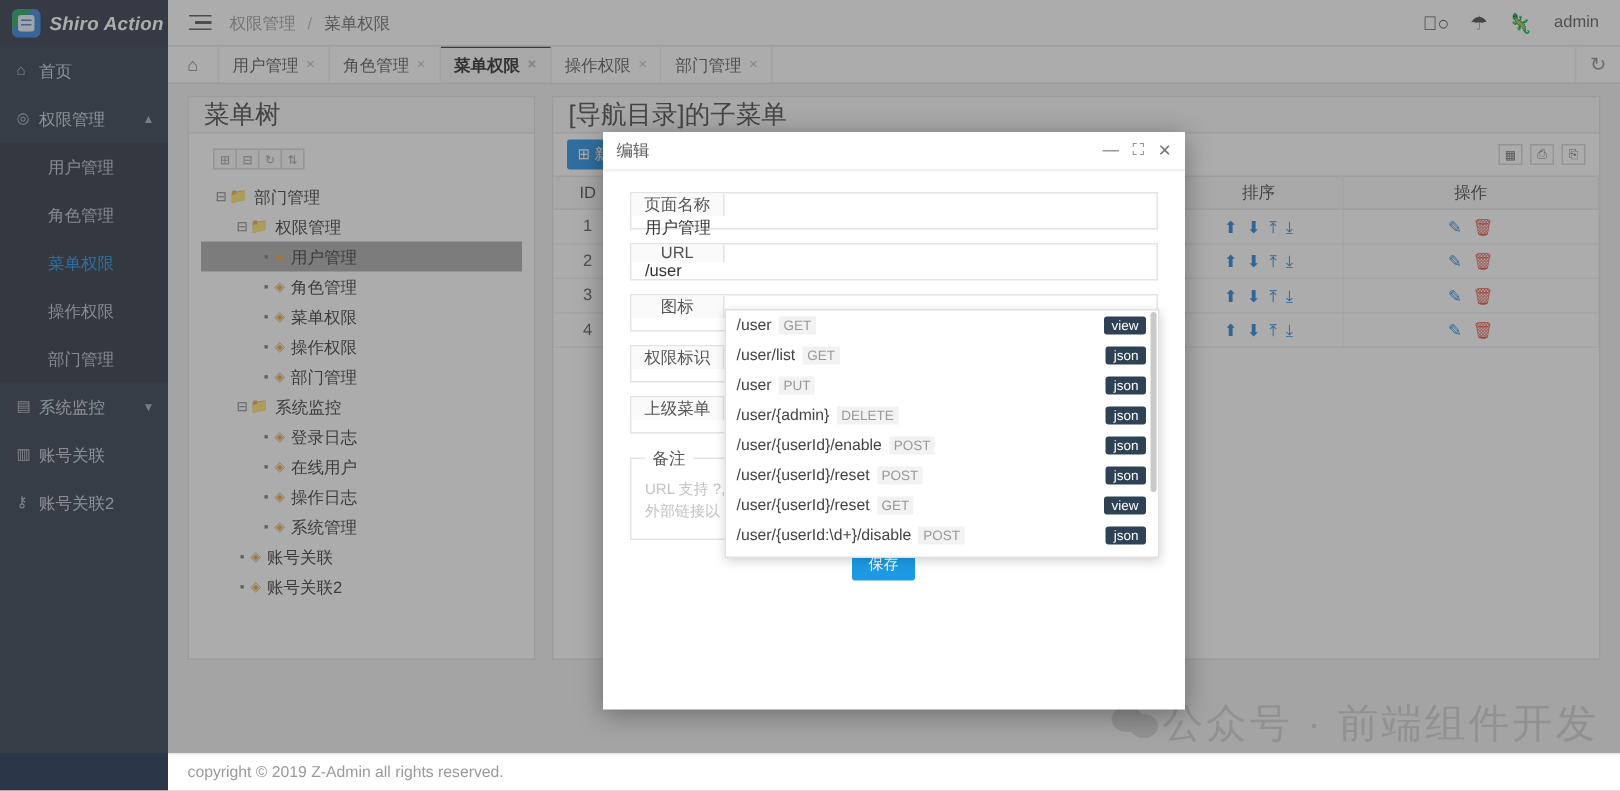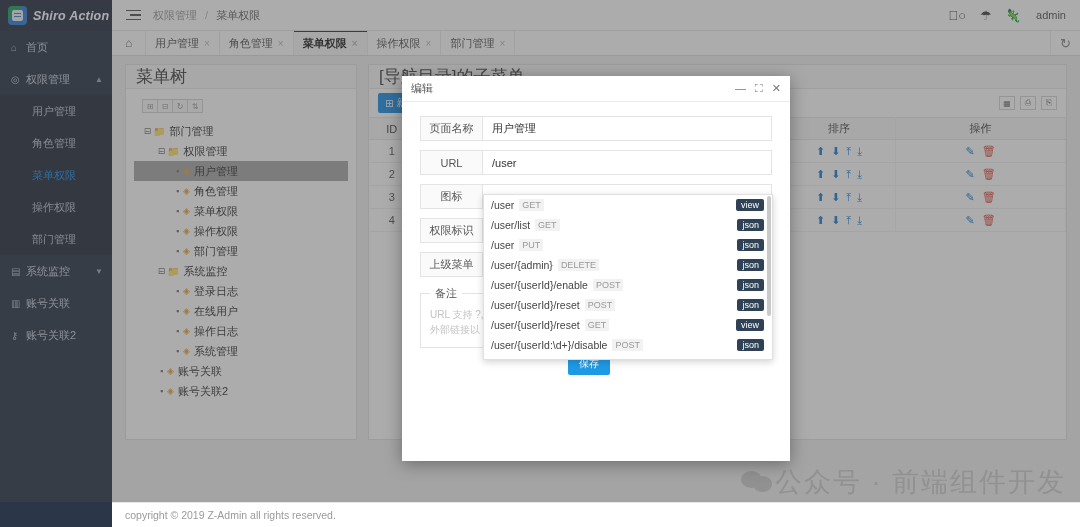--- a/index.html
+++ b/index.html
@@ -127,30 +127,30 @@
     position:absolute; left:112px; right:0; bottom:0; height:25px;
     background:#fff; border-top:1px solid #e7e7e7;
     display:flex; align-items:center; padding-left:13px;
     font-size:10.5px; color:#9a9a9a; z-index:20;
   }
   
   #dim{ position:absolute; left:0; top:0; width:1080px; height:502px;
         background:rgba(70,70,70,.45); z-index:40;}
   
   #modal{
-    position:absolute; left:402px; top:76px; width:388px; height:385px;
+    position:absolute; left:402px; top:88px; width:388px; height:385px;
     background:#fff; box-shadow:0 3px 16px rgba(0,0,0,.35); z-index:50;
   }
   #modal-head{
     height:26px; border-bottom:1px solid #ececec; display:flex; align-items:center;
     padding:0 9px; font-size:11px; color:#555;
   }
   #modal-head .ctl{ margin-left:auto; display:flex; gap:9px; color:#777; font-size:11px; cursor:pointer;}
   #modal-body{ padding:14px 18px 0 18px; position:relative; height:359px;}
-  .frow{ display:flex; border:1px solid #e4e4e4; margin-bottom:9px; height:25px; background:#fff;}
+  .frow{ display:flex; border:1px solid #e4e4e4; margin-bottom:9px; height:25px; background:#fff;flex-direction:column;}
   .flabel{
     width:62px; background:#fafafa; border-right:1px solid #e4e4e4;
     display:flex; align-items:center; justify-content:center;
     font-size:11px; color:#555; flex:none;
   }
   .fval{ flex:1; display:flex; align-items:center; padding-left:9px; font-size:11px; color:#333;}
   fieldset{
     border:1px solid #e4e4e4; margin-top:4px; padding:6px 9px 9px 9px; height:62px;
   }
   legend{ font-size:11px; color:#555; padding:0 5px;}

